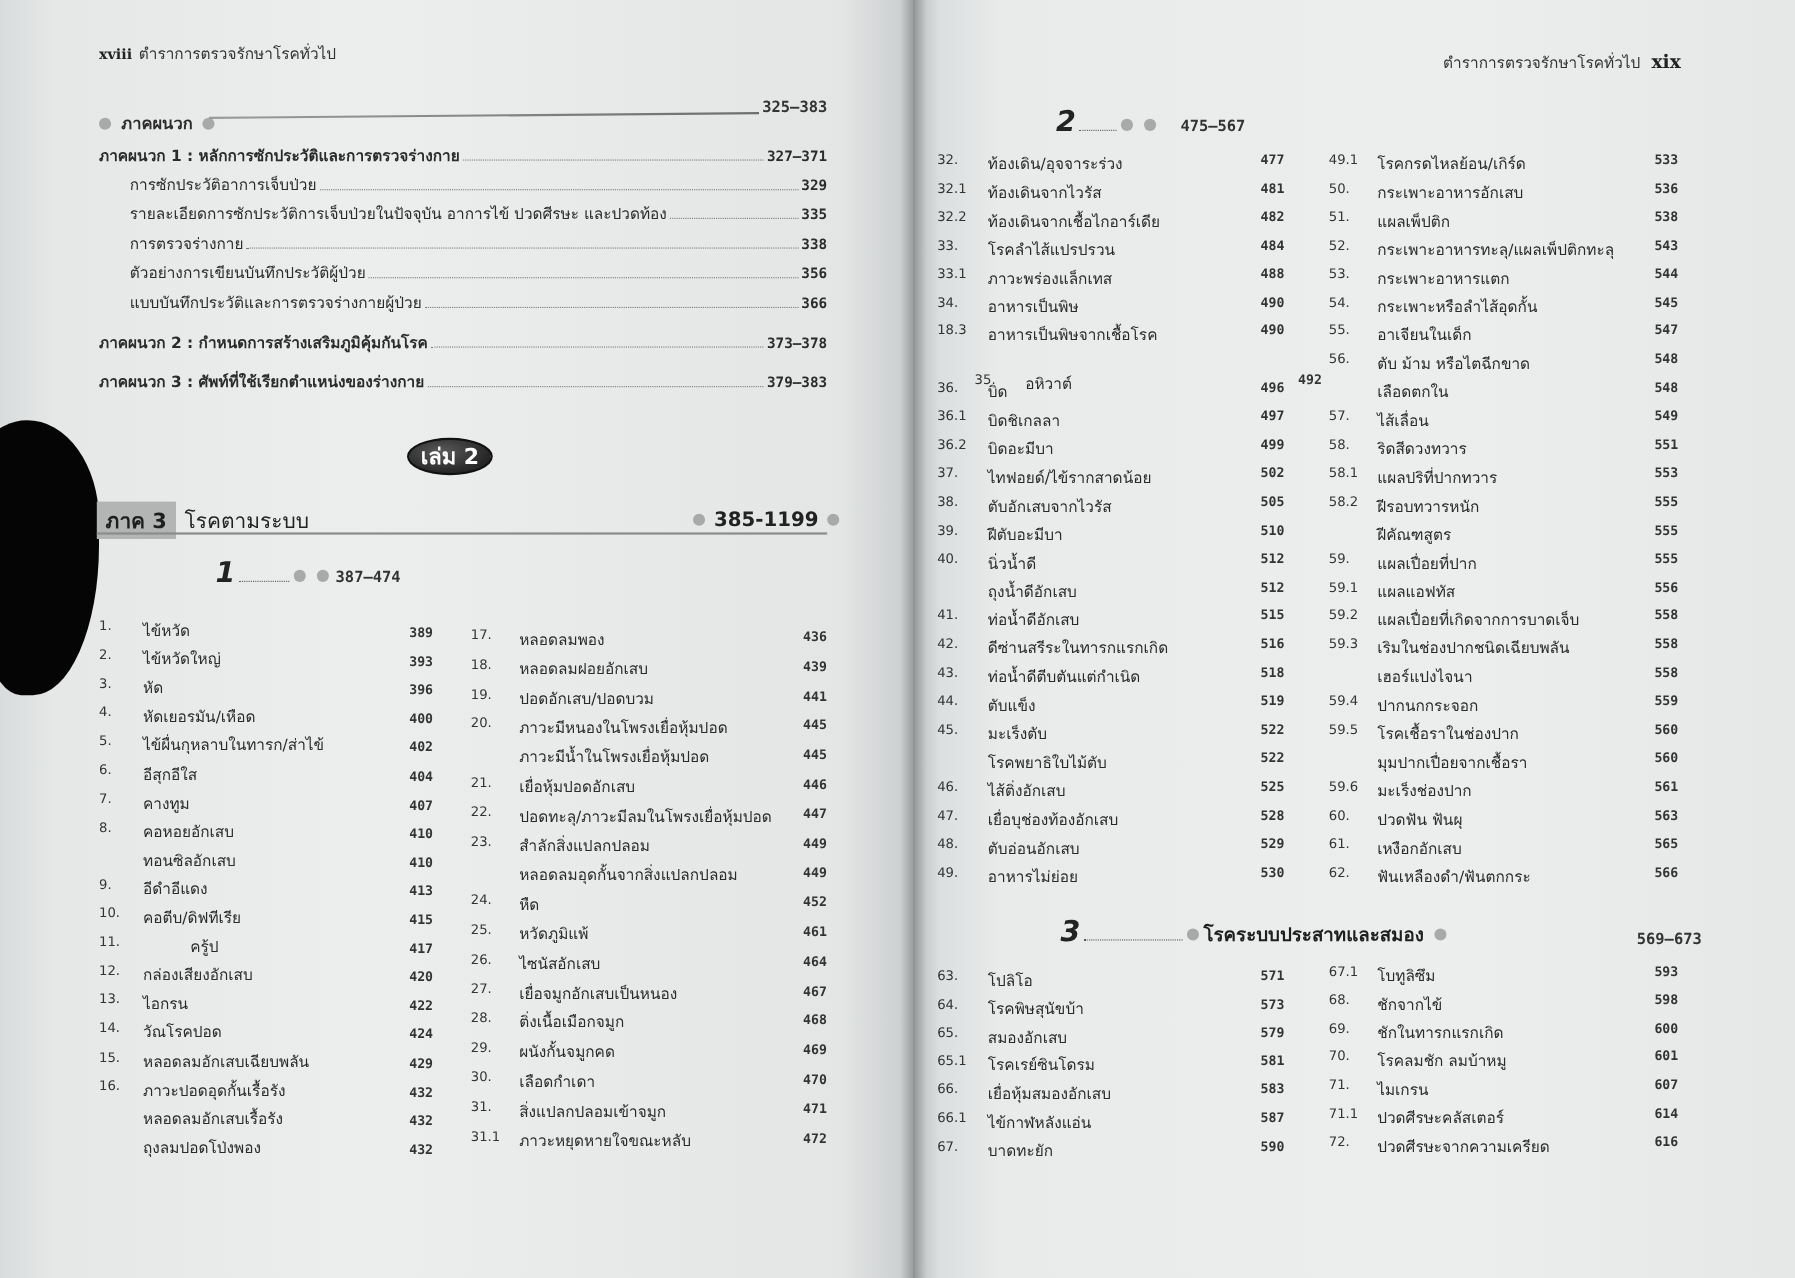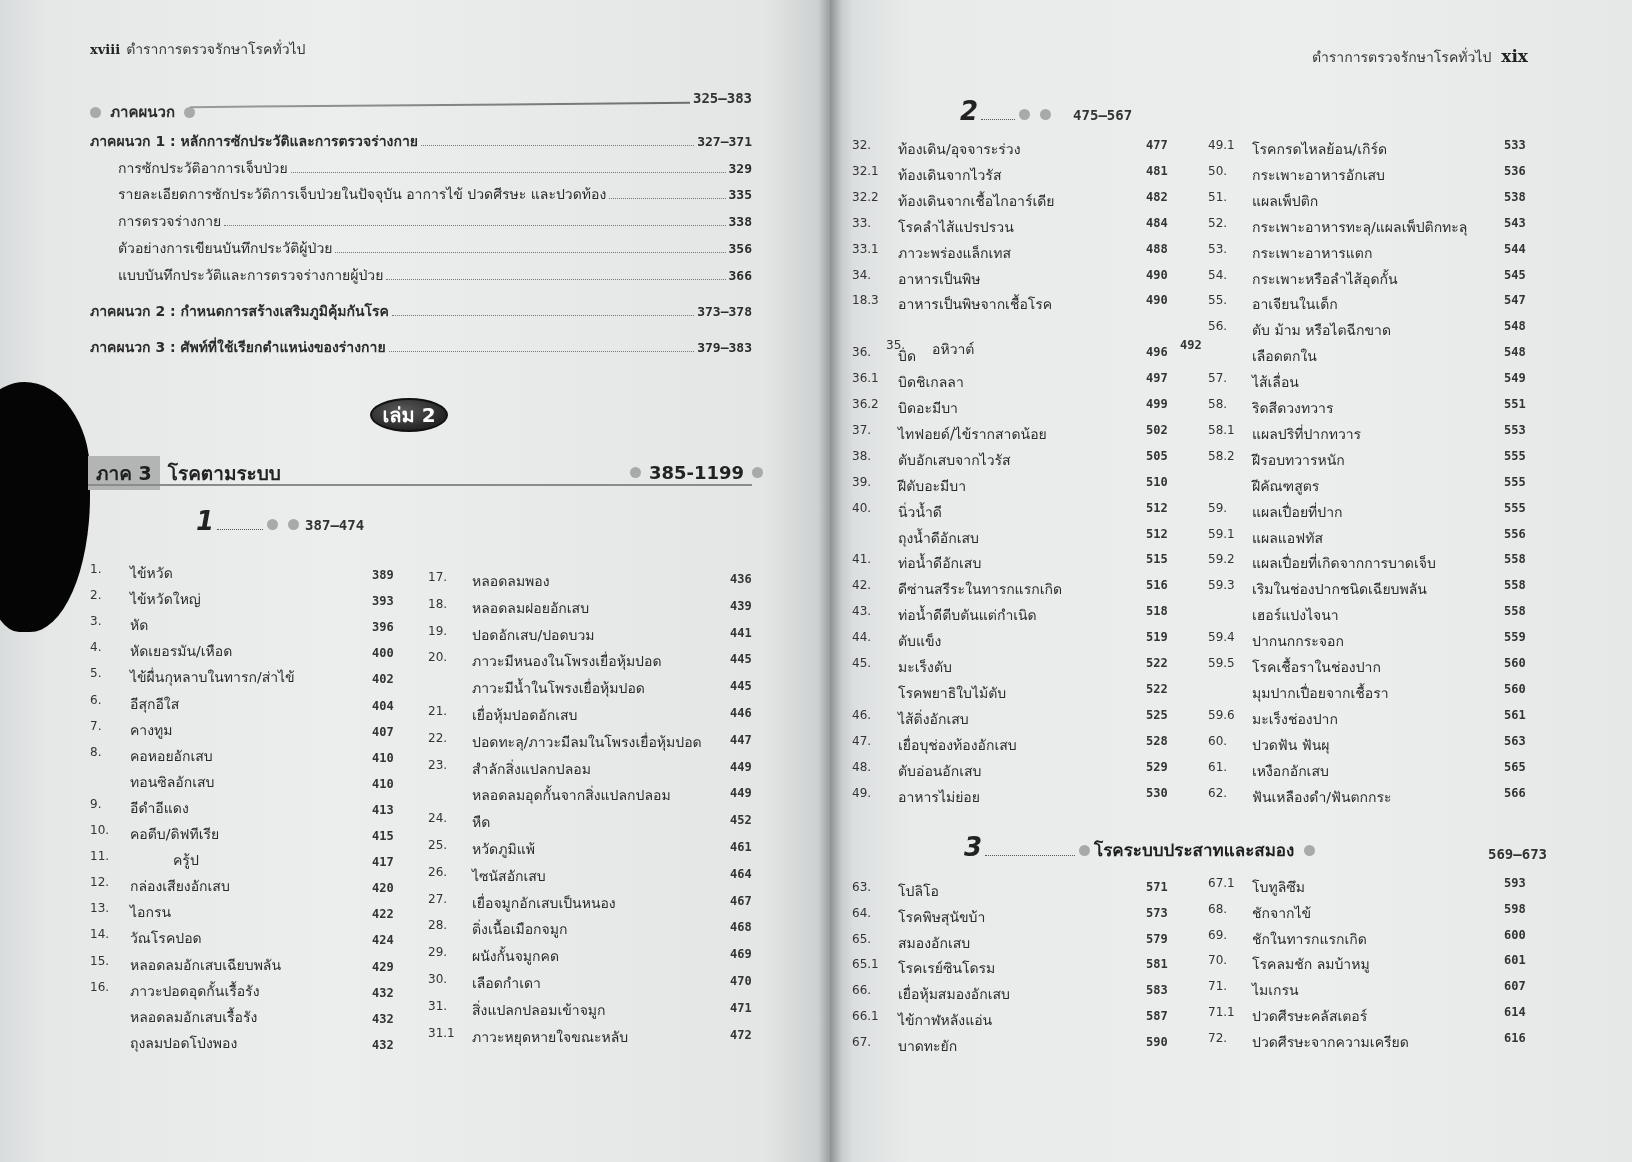--- a/index.html
+++ b/index.html
@@ -27,21 +27,21 @@
   .toc-line { position: absolute; display: flex; align-items: baseline; font-size: 14px; }
   .toc-line .label { white-space: nowrap; }
   .toc-line .label.bold { font-weight: bold; }
   .toc-line .leader { flex: 1; border-bottom: 1px dotted #777; margin: 0 3px 4px 3px; }
   .toc-line .pg { font-family: "DejaVu Sans Mono", monospace; font-size: 13px; font-weight: bold; white-space: nowrap; }
 
   .volume-badge { position: absolute; width: 78px; height: 34px; border-radius: 50%; background: radial-gradient(ellipse at 40% 35%, #5a5a5a, #262626 70%); color: #fff; font-weight: bold; font-size: 20px; display: flex; align-items: center; justify-content: center; border: 2px solid #111; }
 
   .part-head { position: absolute; display: flex; align-items: center; }
   .part-box { background: #b3b5b5; padding: 2px 8px; font-weight: bold; font-size: 19px; color: #1e1e1e; }
-  .part-title { font-size: 19px; margin-left: 8px; color: #222; font-weight: bold; }
+  .part-title { font-size: 19px; margin-left: 8px; color: #222; }
   .part-rule { position: absolute; height: 2px; background: #8a8c8c; }
   .part-range { font-family: "DejaVu Sans", sans-serif; font-weight: bold; font-size: 18px; color: #222; }
 
   .chap-head { position: absolute; display: flex; align-items: baseline; white-space: nowrap; }
   .chap-num { font-family: "DejaVu Sans", sans-serif; font-style: italic; font-weight: bold; font-size: 26px; color: #222; }
   .chap-leader { display: inline-block; border-bottom: 1px dotted #555; margin: 0 4px 5px 3px; }
   .chap-title { font-weight: bold; font-size: 17px; color: #1e1e1e; margin-left: 4px; }
   .chap-range { font-family: "DejaVu Sans Mono", monospace; font-weight: bold; font-size: 14px; color: #333; }
 
   .entry { position: absolute; font-size: 14px; white-space: nowrap; }

